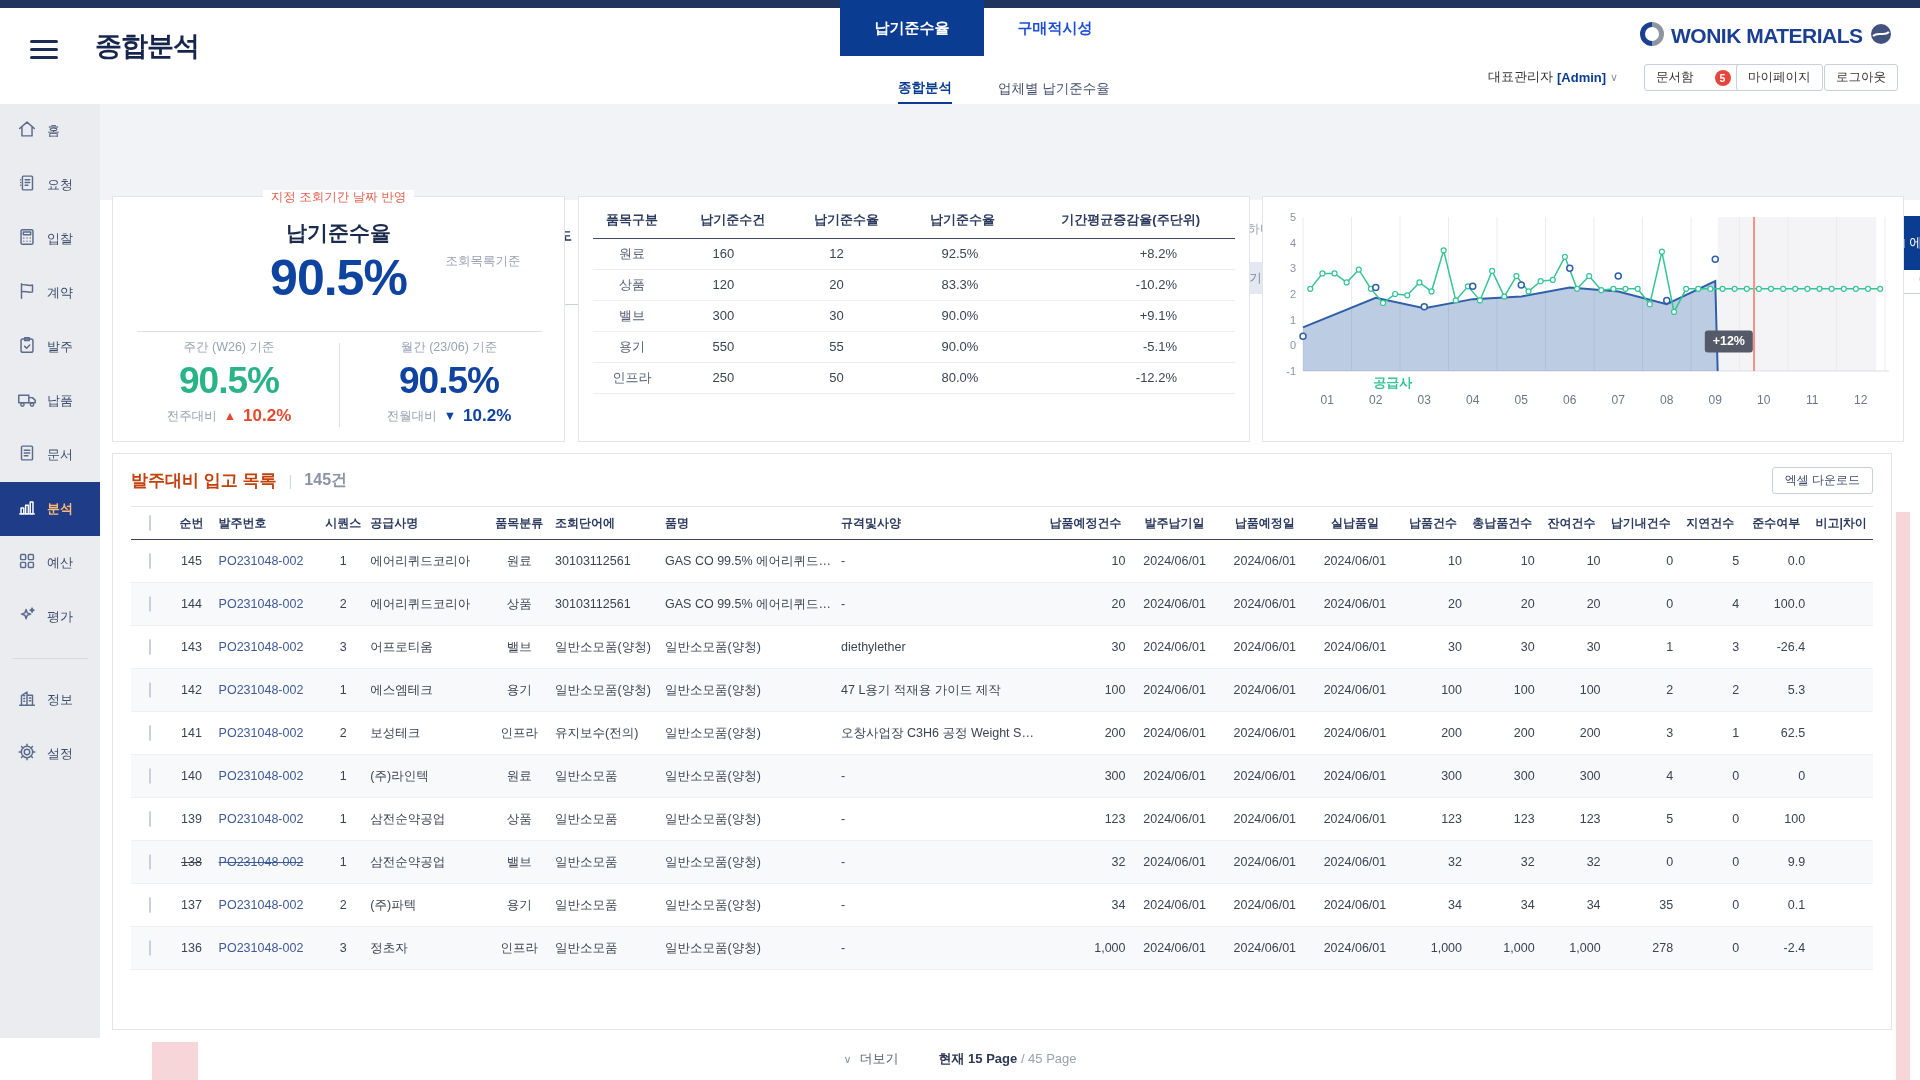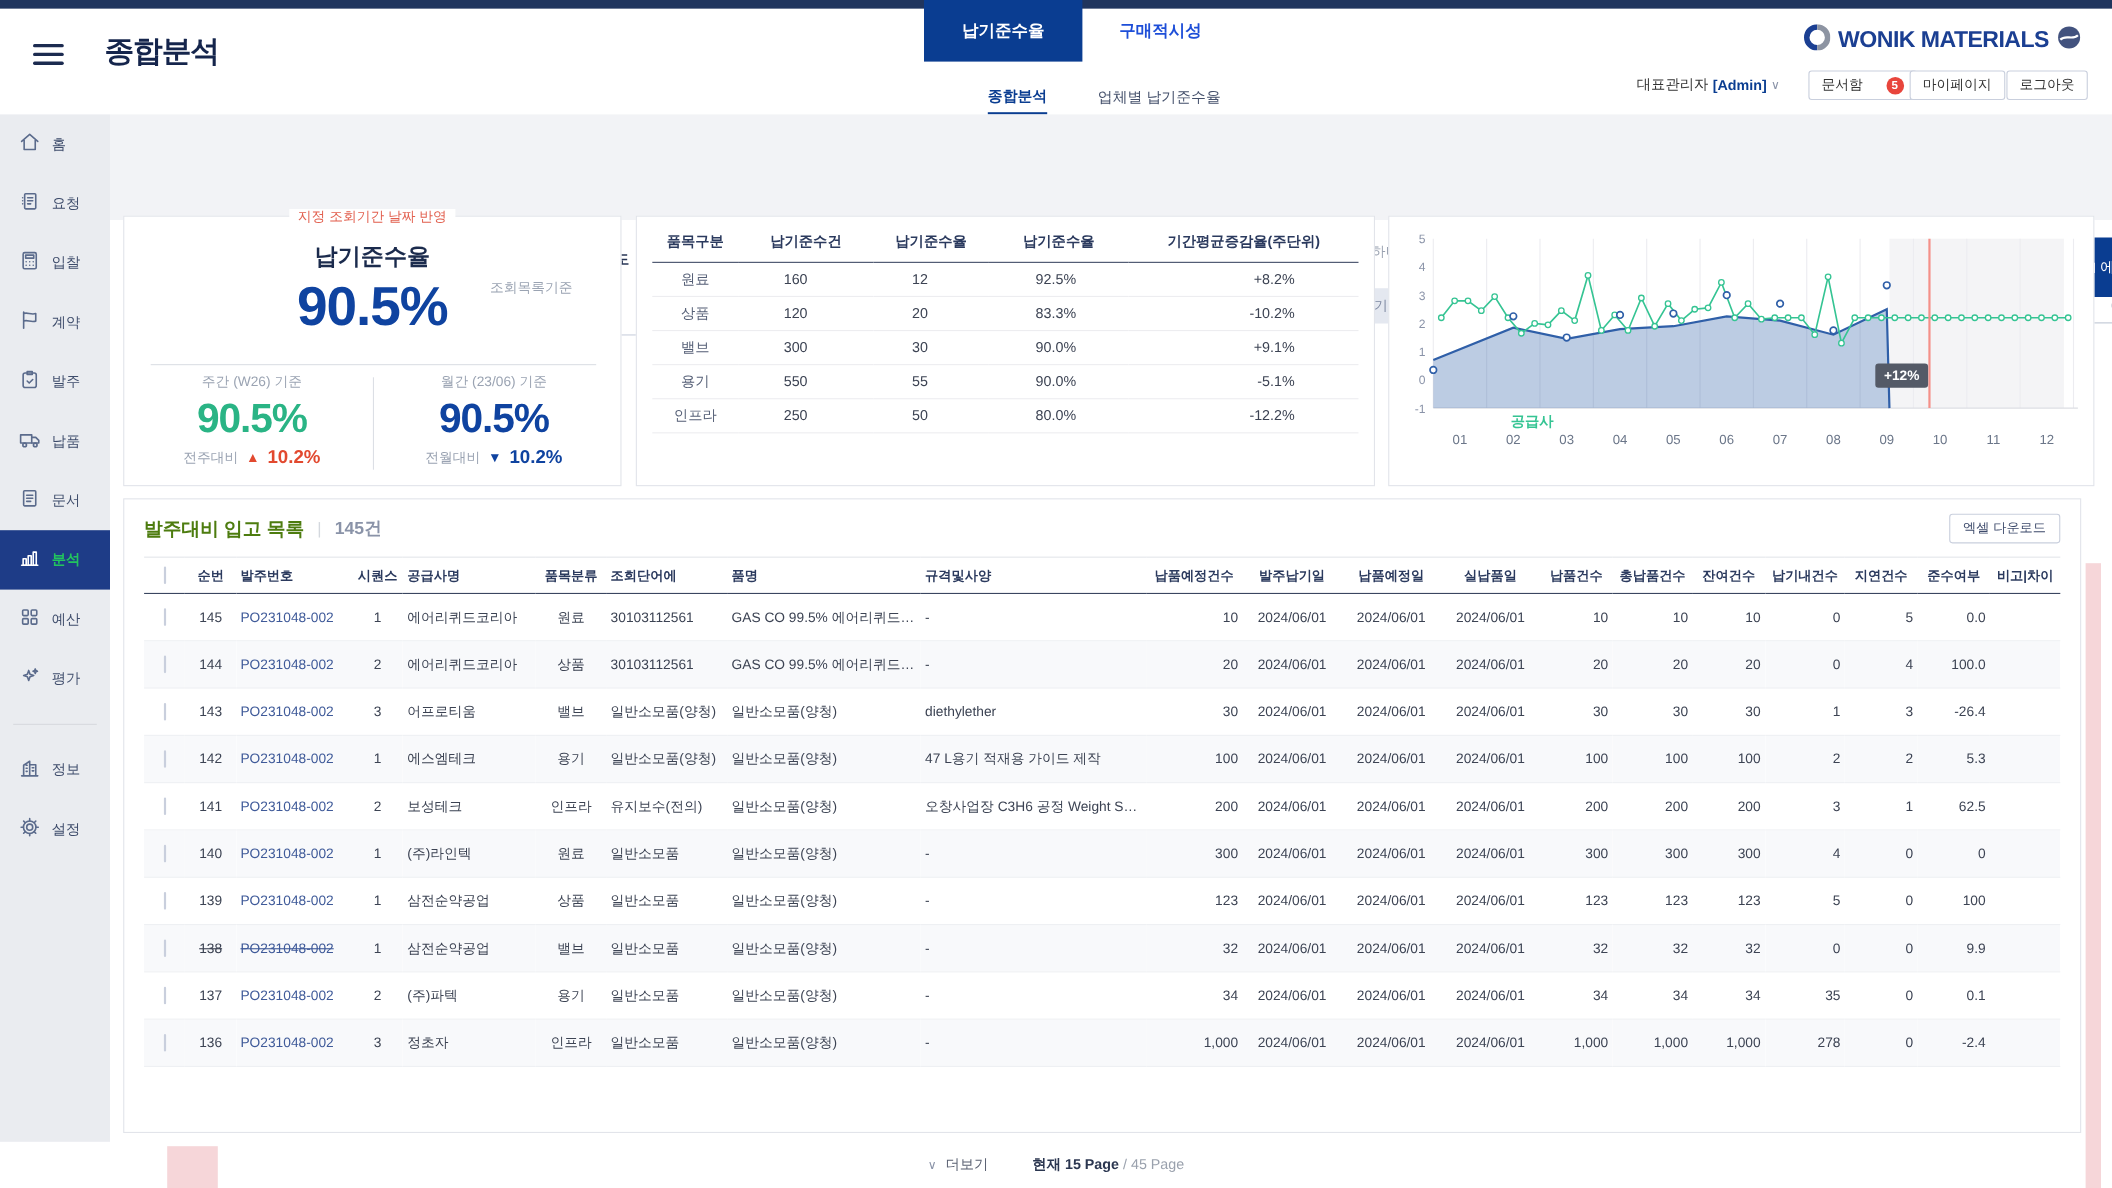--- a/index.html
+++ b/index.html
@@ -33,21 +33,21 @@
   .badge { width:16px; height:16px; border-radius:50%; background:#e8453c; color:#fff; font-size:10.5px;
     font-weight:bold; display:flex; align-items:center; justify-content:center; }
 
   
   #sidebar { left:0; top:104px; width:100px; height:976px; background:#eaecf0; }
   .side-item { position:relative; height:54px; display:flex; align-items:center; gap:9px; padding-left:16px;
     color:#4c5b7d; cursor:pointer; }
   .side-item .lbl { font-size:13px; color:#3e4c6b; }
   .side-item svg { stroke:#5b6b8c; }
   .side-item.active { background:#1e3c87; }
-  .side-item.active .lbl { color:#22c55e; font-weight:bold; }
+  .side-item.active .lbl { color:#fdba74; font-weight:bold; }
   .side-item.active svg { stroke:#fff; }
   .side-divider { height:1px; background:#d7dade; margin:14px 12px; }
 
   
   #filterbar { left:100px; top:104px; width:1820px; height:96px; background:#f2f3f6; }
   #breadcrumb { left:112px; top:116px; display:flex; align-items:center; gap:10px;
     font-size:19px; color:#b9c0ca; }
   #breadcrumb .chev { font-size:22px; color:#c9ced8; }
   .flt-label { font-size:13px; font-weight:bold; color:#273655; }
   #year-area { left:420px; top:118px; display:flex; align-items:center; gap:10px; }
@@ -116,21 +116,21 @@
   
   #chart-card { left:1262px; top:196px; width:642px; height:246px; padding:12px 10px 0 14px; }
   #chart-head { display:flex; justify-content:space-between; align-items:center; padding-right:6px; }
   #chart-title { font-size:16px; font-weight:bold; color:#22304f; }
   #chart-legend { display:flex; gap:18px; }
   .lg-item { display:flex; align-items:center; gap:6px; font-size:12px; color:#8793a8; cursor:pointer; }
 
   
   #order-card { left:112px; top:453px; width:1780px; height:577px; padding:0 18px; }
   #order-head { display:flex; align-items:center; height:52px; gap:12px; }
-  #order-title { font-size:17px; font-weight:bold; color:#4d7c0f; }
+  #order-title { font-size:17px; font-weight:bold; color:#c2410c; }
   #order-sep { color:#d4d8de; font-size:15px; }
   #order-count { font-size:16px; font-weight:bold; color:#8a93a8; }
   #excel-btn { margin-left:auto; height:27px; padding:0 12px; font-size:12px; }
   #order-table { width:100%; border-collapse:collapse; table-layout:fixed; }
   #order-table th { font-size:12px; font-weight:bold; color:#2b3a5e; height:33px;
     border-top:1px solid #e3e5ea; border-bottom:1.5px solid #3a4660; padding:0 4px; }
   #order-table td { font-size:12.5px; color:#3c4353; height:43px; border-bottom:1px solid #eef0f3; padding:0 4px;
     overflow:hidden; white-space:nowrap; text-overflow:ellipsis; }
   #order-table tr.stripe td { background:#f8f9fb; }
   #order-table td.po { color:#3f5a99; }

